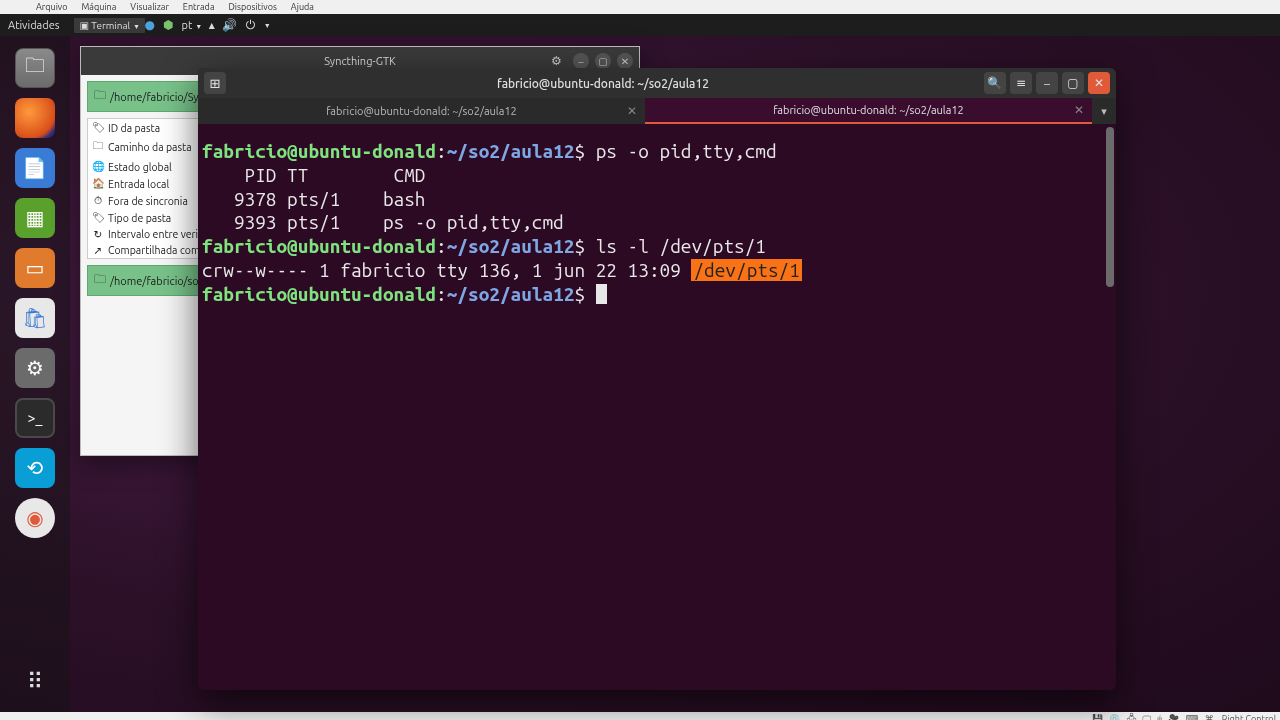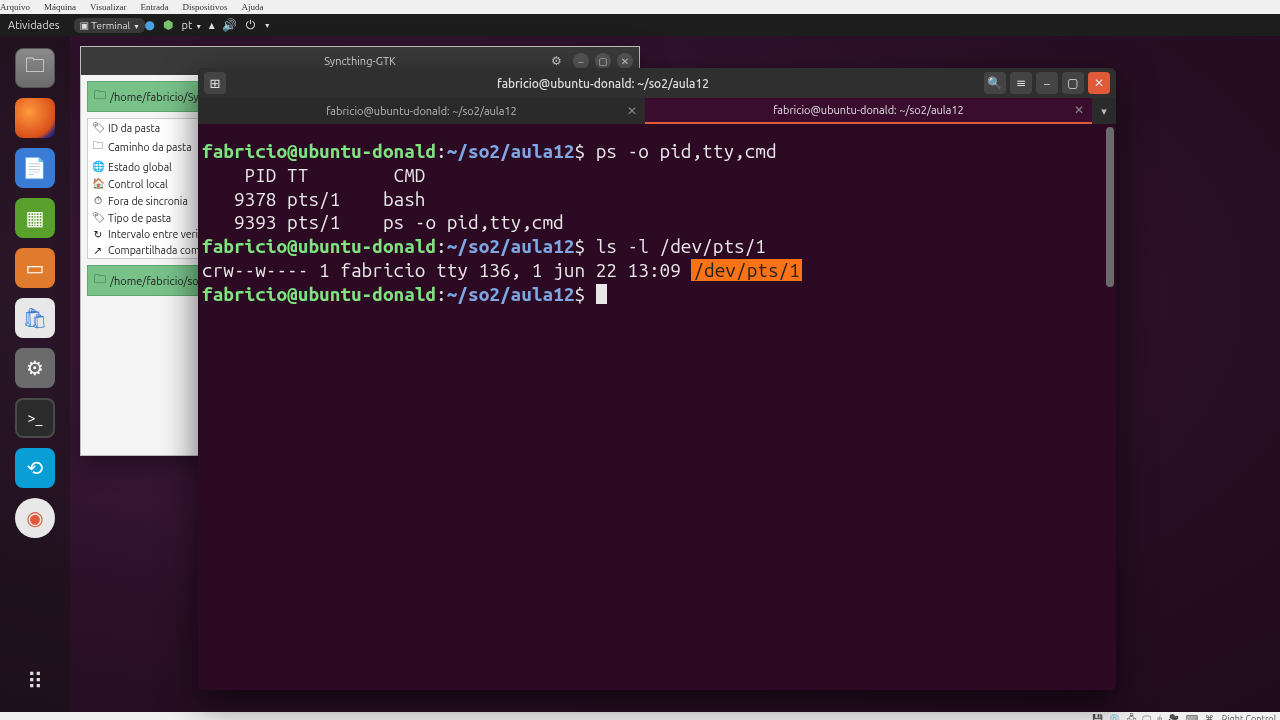--- a/index.html
+++ b/index.html
@@ -12,21 +12,21 @@
 }
 
 
 .vbox-menu {
   background: #f0f0f0;
   height: 14px;
   font-size: 9px;
   color: #333;
   display: flex;
   align-items: center;
-  font-family: Liberation Serif, serif;
+  padding-left: 36px;
 }
 .vbox-menu span { margin-right: 14px; cursor: default; }
 
 
 .ubuntu {
   position: relative;
   width: 100%;
   height: 698px;
   background: radial-gradient(ellipse at 30% 40%, #4a1e48 0%, #2c1028 55%, #1f0a1c 100%);
 }
@@ -37,21 +37,21 @@
   background: #1d1d1d;
   color: #ddd;
   font-size: 11px;
   display: flex;
   align-items: center;
   padding: 0 8px;
 }
 .top-panel .left { display: flex; align-items: center; }
 .top-panel .center { flex: 1; text-align: center; }
 .top-panel .right { display: flex; align-items: center; gap: 8px; }
-.top-panel .btn { padding: 2px 6px; background: #3a3a3a; border-radius: 6px; font-size: 10px;}
+.top-panel .btn { padding: 2px 6px; background: #3a3a3a; border-radius: 1px; font-size: 10px;}
 .tri { font-size: 8px; margin-left: 2px; }
 .indicator { font-size: 12px; }
 
 
 .dock {
   position: absolute;
   left: 0; top: 22px; bottom: 0;
   width: 70px;
   background: rgba(20,20,20,0.45);
   display: flex;
@@ -224,21 +224,21 @@
       <div class="sync-row">
           <span class="ic">🗀</span>
           <span>Caminho da pasta</span>
         </div>
       <div class="sync-row">
           <span class="ic">🌐</span>
           <span>Estado global</span>
         </div>
       <div class="sync-row">
           <span class="ic">🏠</span>
-          <span>Control local</span>
+          <span>Entrada local</span>
         </div>
       <div class="sync-row">
           <span class="ic">⏱</span>
           <span>Fora de sincronia</span>
         </div>
       <div class="sync-row">
           <span class="ic">🏷</span>
           <span>Tipo de pasta</span>
         </div>
       <div class="sync-row">

